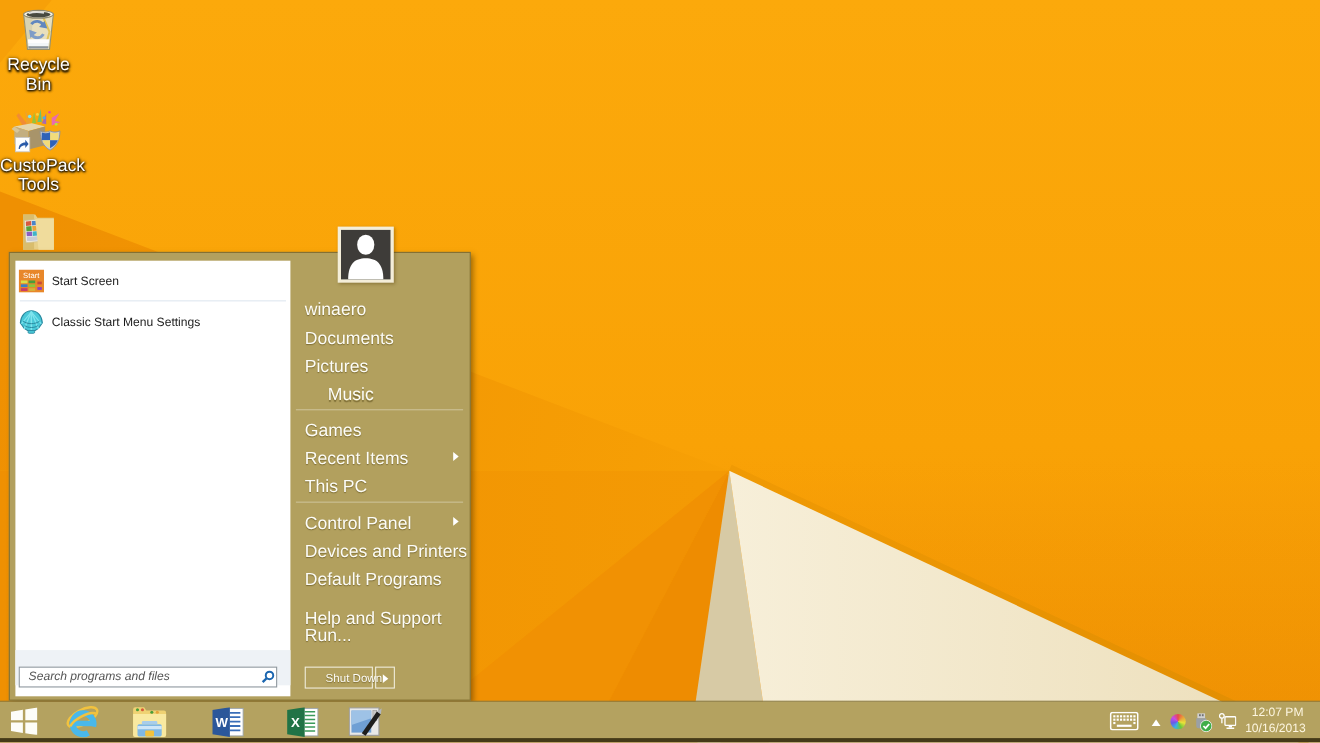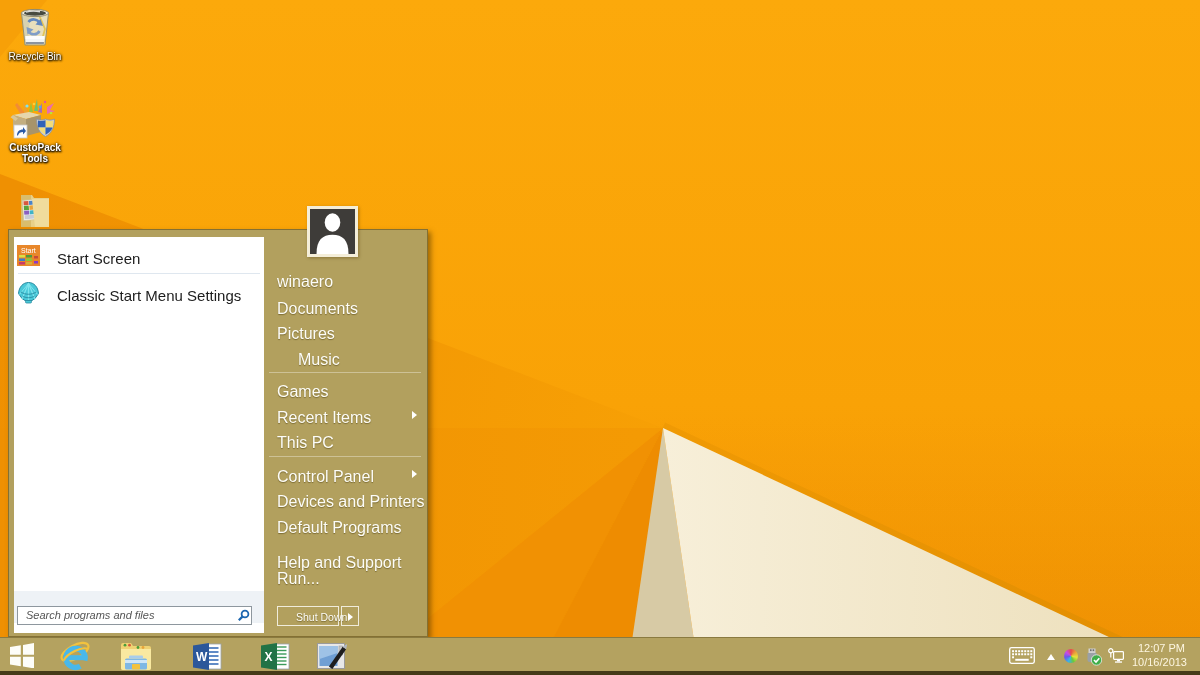--- a/index.html
+++ b/index.html
@@ -1,26 +1,26 @@
 <!DOCTYPE html>
 <html><head>
 <meta charset="utf-8">
 <style>
   html,body{margin:0;padding:0;}
   body{width:1200px;height:675px;overflow:hidden;font-family:"Liberation Sans",sans-serif;position:relative;}
   #screen{position:absolute;left:0;top:0;width:1200px;height:675px;overflow:hidden;}
   .abs{position:absolute;}
-  .lbl{position:absolute;color:#fff;font-size:10px;text-align:center;
+  .lbl{position:absolute;color:#fff;font-size:16px;text-align:center;
        text-shadow:0 1px 2px rgba(0,0,0,.95),0 0 3px rgba(0,0,0,.75),1px 1px 2px rgba(0,0,0,.8);}
   
   #menu{position:absolute;left:8px;top:229px;width:420px;height:408px;
         background:#b2a05e;box-shadow:3px 3px 5px rgba(70,45,0,.5);
         border:1px solid rgba(120,100,40,.8);box-sizing:border-box;}
   #whitepanel{position:absolute;left:5px;top:7px;width:250px;height:396px;background:#fff;}
-  .mitem{position:absolute;font-size:15px;color:#1c1c1c;margin-left:10px;}
+  .mitem{position:absolute;font-size:11px;color:#1c1c1c;}
   #allprog{position:absolute;left:2px;top:333px;width:246px;height:21px;
            background:linear-gradient(#fdedc2,#f9d98b);
            border:1px solid #e3a857;box-sizing:border-box;}
   #searcharea{position:absolute;left:0px;top:354px;width:250px;height:32px;background:#eef2f6;}
   #searchbox{position:absolute;left:3px;top:15px;width:235px;height:19px;background:#fff;
              border:1px solid #8e979e;box-sizing:border-box;}
   .ritem{position:absolute;left:13px;font-size:16px;color:#fdfdf8;
          text-shadow:0 1px 1px rgba(70,55,10,.5);white-space:nowrap;}
   .rsep{position:absolute;left:5px;width:152px;height:1px;background:rgba(255,255,255,.35);}
   .rarrow{position:absolute;left:148px;width:0;height:0;border-left:5px solid #fff;
@@ -122,21 +122,21 @@
     <path d="M44 21.5 C41.5 22.4 39 22.3 36.5 21.3 L36.5 28.5 L44 28.5 C44.2 26.3 44.1 23.9 44 21.5 Z" fill="#f2dc7a"></path>
     <path d="M29 21.5 C31.5 22.4 34 22.3 36.5 21.3 L36.5 28.5 L29 28.5 C28.8 26.3 28.9 23.9 29 21.5 Z" fill="#2f62b8"></path>
     <path d="M29.5 28.5 L36.5 28.5 L36.5 35.8 C33 33.8 30.3 31.5 29.5 28.5 Z" fill="#f2dc7a"></path>
     <path d="M43.5 28.5 L36.5 28.5 L36.5 35.8 C40 33.8 42.7 31.5 43.5 28.5 Z" fill="#2f62b8"></path>
   </g>
   <g transform="translate(5,26)">
     <rect x="0" y="0" width="13" height="13" fill="#fdfdfd" stroke="#c8c8c8" stroke-width="0.8"></rect>
     <path d="M3 10.5 C3 6.5 5.5 4.5 9 4.5 L9 2 L12 6 L9 9.5 L9 7 C6.5 7 4.5 8 4 10.5 Z" fill="#2a5aa8"></path>
   </g>
 </svg>
-<div class="lbl" style="left:0px;top:142px;width:70px;font-weight:bold;">CustoPack<br>Tools</div>
+<div class="lbl" style="left:0px;top:142px;width:70px;">CustoPack<br>Tools</div>
 
 <svg class="abs" style="left:19px;top:191px" width="32" height="38" viewBox="0 0 32 38">
   <path d="M2 4 L13 4 L15 7 L30 7 L30 36 L2 36 Z" fill="#e8d089"></path>
   <path d="M2 4 L12 4 L12 36 L2 36 Z" fill="#d9bd6d"></path>
   <rect x="4" y="9" width="13" height="20" fill="#fdfdfb" stroke="#cfc49a" stroke-width="0.8" transform="rotate(-4 10 19)"></rect>
   <g transform="rotate(-4 10 19)">
     <rect x="5" y="10" width="5" height="4" fill="#d8593e"></rect>
     <rect x="10.5" y="10" width="5.5" height="4" fill="#4a84c8"></rect>
     <rect x="5" y="14.5" width="5" height="4.5" fill="#58a33c"></rect>
     <rect x="10.5" y="14.5" width="5.5" height="4.5" fill="#e8a43a"></rect>

